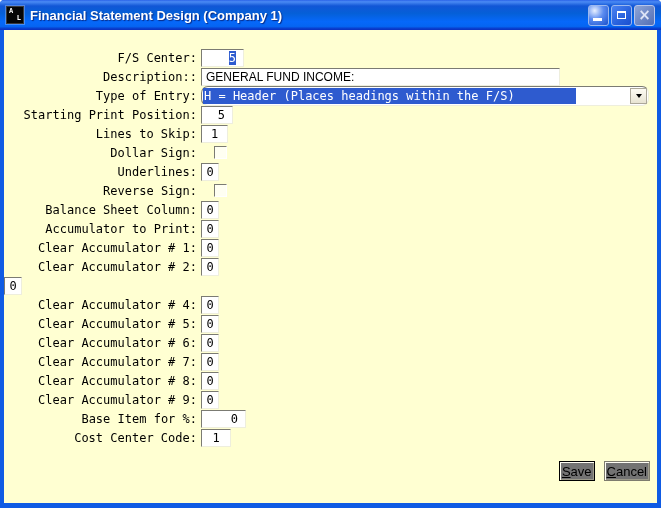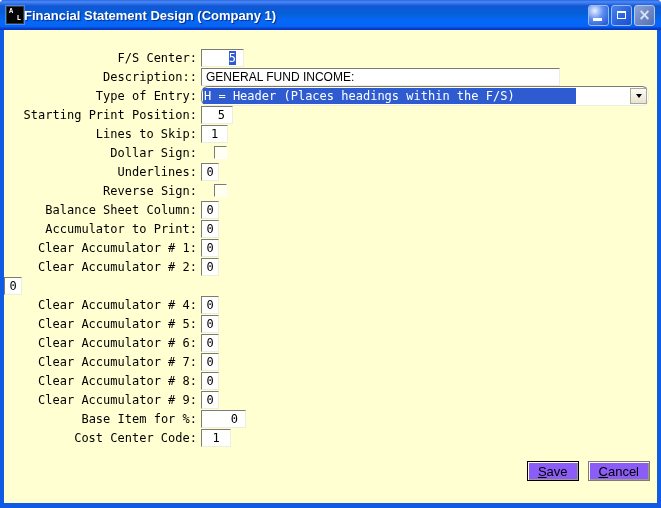--- a/index.html
+++ b/index.html
@@ -13,21 +13,21 @@
     position:absolute;left:0;top:0;right:0;height:30px;
     background:linear-gradient(180deg,#2b63e8 0%,#4a8af4 6%,#1156d6 20%,#0560d8 45%,#0668fa 72%,#0565f2 88%,#0a34c4 97%,#0a34c4 100%);
     border-radius:4px 4px 0 0;
     display:flex;align-items:center;padding:0 6px;box-sizing:border-box;
   }
   .app-icon{width:16px;height:16px;background:#050505;border:1px solid #3a3a3a;
     position:relative;flex:0 0 auto;box-shadow:0 0 0 1px rgba(255,255,255,.25);}
   .app-icon .ai-a,.app-icon .ai-l{position:absolute;color:#fff;font:bold 7px "DejaVu Sans Mono",monospace;line-height:7px;}
   .app-icon .ai-a{left:2px;top:1px;}
   .app-icon .ai-l{right:2px;bottom:1px;}
-  .title{color:#fff;font:bold 13px "Liberation Sans",sans-serif;
+  .title{color:#fff;font:bold 13px "Liberation Sans",sans-serif;margin-left:6px;
     text-shadow:1px 1px 1px rgba(8,22,96,.75);white-space:nowrap;flex:1 1 auto;}
   .winbtns{display:flex;gap:2px;flex:0 0 auto;}
   .wbtn{width:21px;height:21px;border-radius:3px;border:1px solid #9cb8ee;
     position:relative;display:flex;align-items:center;justify-content:center;box-sizing:border-box;cursor:default;}
   .wbtn.min{background:radial-gradient(circle at 30% 25%,#e8f0ff 0%,#5c8cf0 45%,#1a50cc 100%);}
   .wbtn.max{background:linear-gradient(135deg,#4b83f2 0%,#2a63de 55%,#1a4fd0 100%);}
   .wbtn.close{background:linear-gradient(135deg,#8fa6d8 0%,#6c86c4 55%,#5570b4 100%);border-color:#b8c6ea;}
   .glyph-min{position:absolute;left:4px;bottom:4px;width:9px;height:3px;background:#fff;}
   .glyph-max{width:9px;height:8px;border:1px solid #fff;border-top-width:2px;box-sizing:border-box;}
   .glyph-x{color:#dde4f6;font:bold 15px "DejaVu Sans",sans-serif;line-height:15px;}
@@ -65,23 +65,23 @@
     background:linear-gradient(#fdfbf3,#e8e4d3);border:1px solid #aca899;
     display:flex;align-items:center;justify-content:center;box-sizing:border-box;}
   .ddarrow{width:0;height:0;border-left:3px solid transparent;border-right:3px solid transparent;border-top:4px solid #000;}
   
   .cb{width:13px;height:13px;margin-left:13px;background:#fffff2;box-sizing:border-box;
     border-top:1px solid #7b7b73;border-left:1px solid #7b7b73;
     border-right:1px solid #fff;border-bottom:1px solid #fff;flex:0 0 auto;}
   
   .btnrow{position:absolute;right:7px;bottom:22px;display:flex;gap:9px;}
   .pbtn{
-    height:20px;background:#8b5cf6;border:1px solid #7e7c6e;box-sizing:border-box;
+    height:20px;background:#737373;border:1px solid #7e7c6e;box-sizing:border-box;
     box-shadow:inset 1px 1px 0 #fffef4,inset -1px -1px 0 #9d9b8b;
-    display:flex;align-items:center;justify-content:center;padding:0 10px;cursor:default;
+    display:flex;align-items:center;justify-content:center;padding:0 2px;cursor:default;
   }
   .pbtn.default{border-color:#000;}
   .btn-text{display:block;font:13px "Liberation Sans",sans-serif;color:#000;}
   .btn-text::first-letter{text-decoration:underline;}
 </style>
 </head>
 <body>
 
 <div class="window">
   <div class="titlebar">

